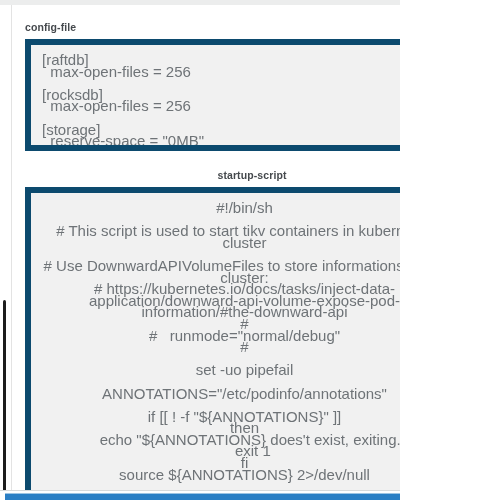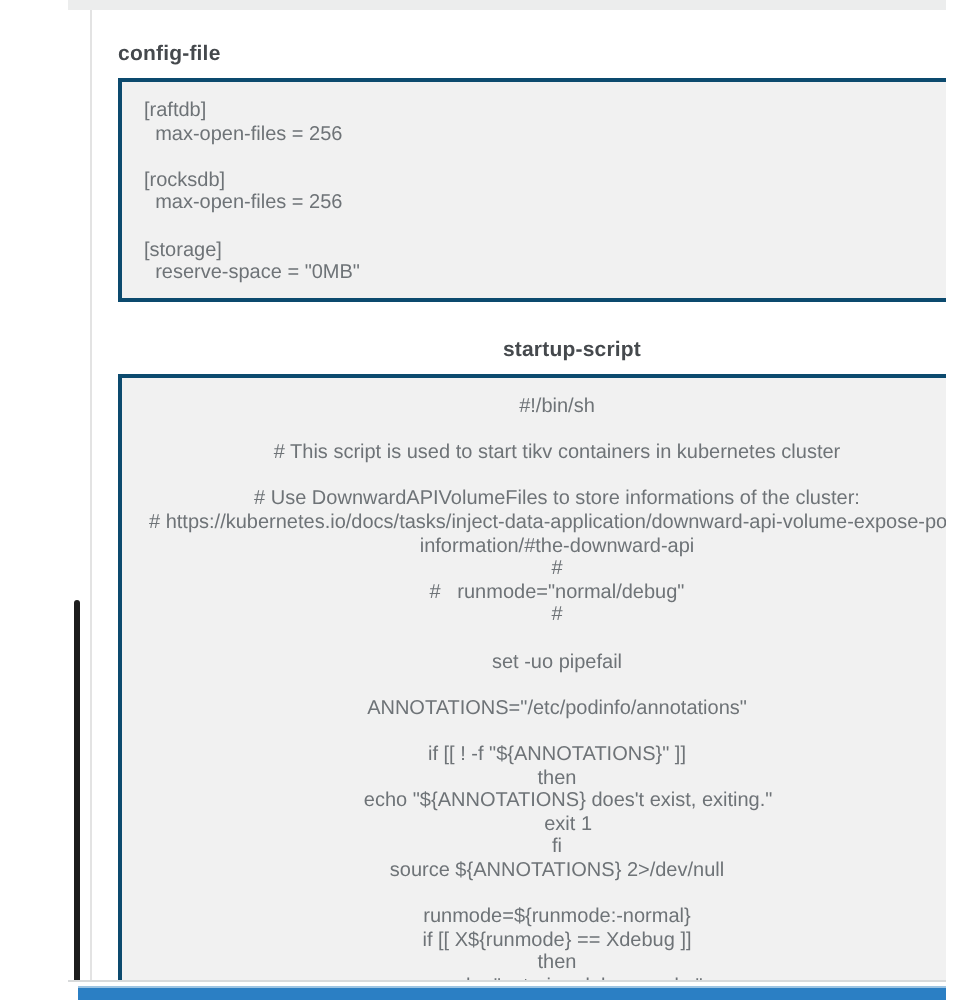--- a/index.html
+++ b/index.html
@@ -8,25 +8,24 @@
     padding: 0;
     width: 479px;
     height: 500px;
     overflow: hidden;
     background: #ffffff;
     font-family: "Liberation Sans", sans-serif;
   }
 
   #screen {
     position: relative;
-    width: 439px;
+    width: 400px;
     height: 500px;
     background: #ffffff;
     overflow: hidden;
-    margin-left: 34px;
   }
 
   
   .top-strip {
     position: absolute;
     top: 0; left: 0;
     width: 479px;
     height: 5px;
     background: #eceded;
   }
@@ -82,24 +81,24 @@
   .field-label {
     font-size: 10.5px;
     font-weight: bold;
     color: #45494d;
     letter-spacing: 0.1px;
     margin: 0;
   }
 
   .codeblock {
     background: #f1f1f1;
-    border: 2px solid #0c4a6e;
+    border: 6px solid #0c4a6e;
     color: #6e7377;
     font-family: "Liberation Sans", sans-serif;
-    font-size: 10px;
+    font-size: 15px;
     line-height: 11.6px;
     white-space: pre-wrap;
     word-break: break-word;
     overflow: hidden;
   }
 
   
   #field-config { position: absolute; top: 16px; left: 12px; width: 454px; }
   #field-config .field-label { margin-bottom: 6px; }
   #field-config .codeblock {

